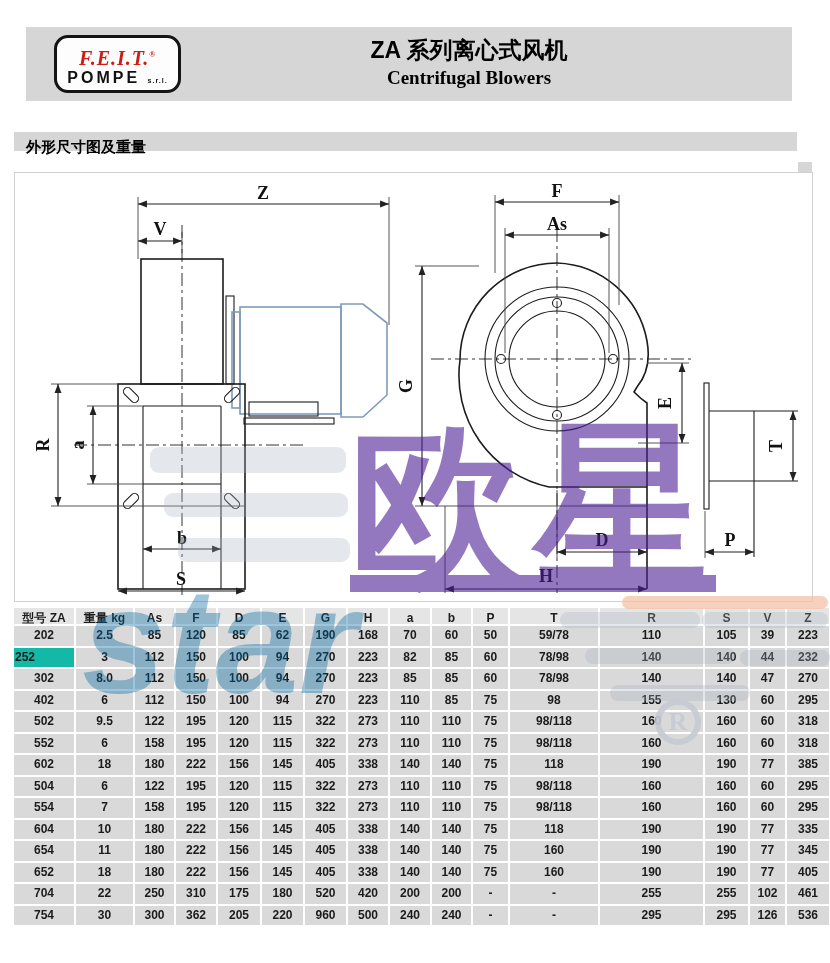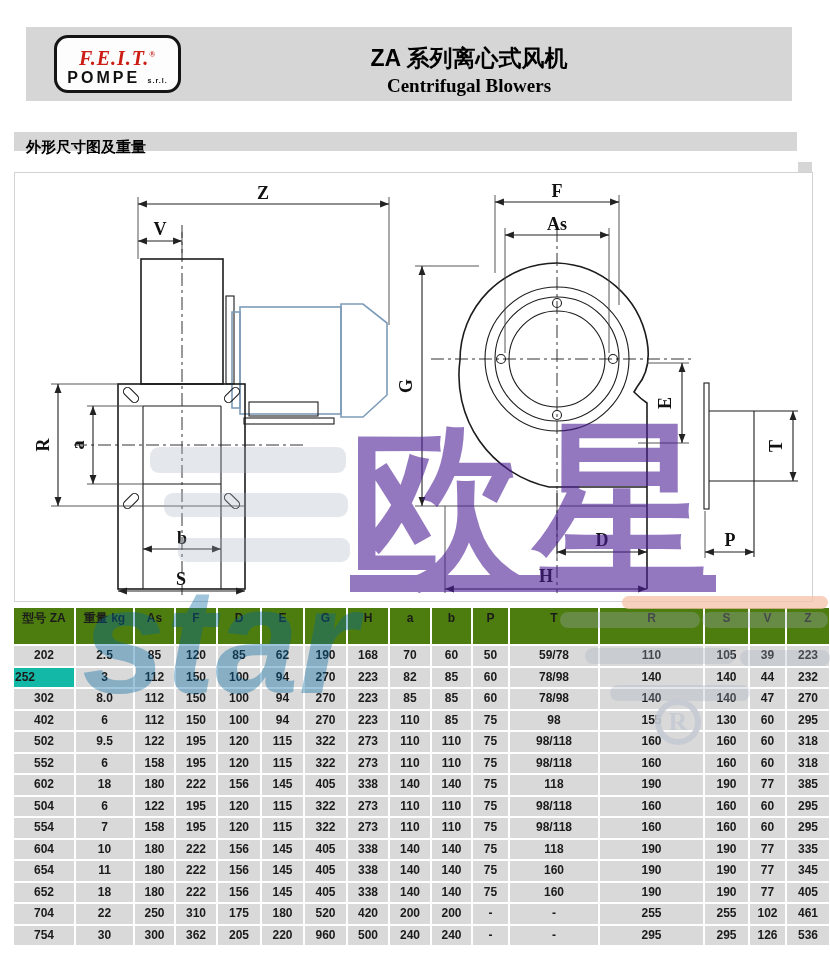--- a/index.html
+++ b/index.html
@@ -9,21 +9,21 @@
 
   
   .header-band { left:26px; top:27px; width:766px; height:74px; background:#d6d6d6; }
   .logo-box { left:28px; top:8px; width:127px; height:58px; background:#fdfdfd;
     border:3px solid #141414; border-radius:14px; text-align:center; padding-top:6px; }
   .logo-feit { font-family:"Liberation Serif", serif; font-weight:bold; font-style:italic;
     font-size:20px; color:#cc1d15; letter-spacing:1px; line-height:22px; }
   .logo-reg { font-size:8px; vertical-align:super; color:#cc1d15; }
   .logo-pompe { font-weight:bold; font-size:16px; color:#111; letter-spacing:3px; line-height:18px; }
   .logo-srl { font-size:7px; letter-spacing:1px; color:#111; font-weight:bold; }
-  .title-wrap { left:120px; right:0; top:8px; text-align:center;margin-top:8px; }
+  .title-wrap { left:120px; right:0; top:8px; text-align:center; }
   .title-cn { font-size:23px; font-weight:bold; color:#000; line-height:30px; }
   .title-en { font-family:"Liberation Serif", serif; font-size:19px; font-weight:bold;
     color:#000; line-height:26px; }
 
   
   .section-band { left:14px; top:132px; width:783px; height:19px; background:#d6d6d6;
     font-size:15px; font-weight:bold; color:#000; line-height:30px; padding-left:12px; }
   .corner-square { left:798px; top:162px; width:14px; height:10px; background:#d6d6d6; }
 
   
@@ -34,21 +34,21 @@
   .lnt  { stroke:#1c1c1c; stroke-width:1.1; fill:none; }
   .blue { stroke:#7d9cba; stroke-width:1.6; fill:none; }
   .dim  { stroke:#222; stroke-width:1.1; fill:none; }
   .ext  { stroke:#444; stroke-width:0.9; fill:none; }
   .cl   { stroke:#333; stroke-width:1; fill:none; stroke-dasharray:13 4 3 4; }
 
   
   .dim-table { left:14px; top:608px; display:grid; gap:2px; background:#ffffff; }
   .cell { background:#d9d9d9; color:#1b1b1b; font-size:12px; font-weight:bold;
     text-align:center; line-height:19.5px; height:19.5px; white-space:nowrap; overflow:visible; }
-  .cell.hdr { height:36px; line-height:20px; background:#4d7c0f; }
+  .cell.hdr { height:16px; line-height:20px; background:#e5e5e5; }
   .cell.model-left { text-align:left; padding-left:1px; background:#14b8a6; }
 
   
   .wm { pointer-events:none; z-index:30; }
   .wm-bar { position:absolute; background:#a7afc0; border-radius:9px; opacity:.30; }
   .wm-bar.orange { background:#f4c0a8; opacity:.75; }
   .wm-cn { left:350px; top:418px; font-size:175px; font-weight:bold; line-height:1;
     color:#4c1d95; opacity:.60; letter-spacing:8px; white-space:nowrap;text-decoration:underline; }
   .wm-en { left:82px; top:566px; font-size:150px; font-weight:bold; font-style:italic;
     line-height:1; color:#0369a1; opacity:.38; white-space:nowrap; }

